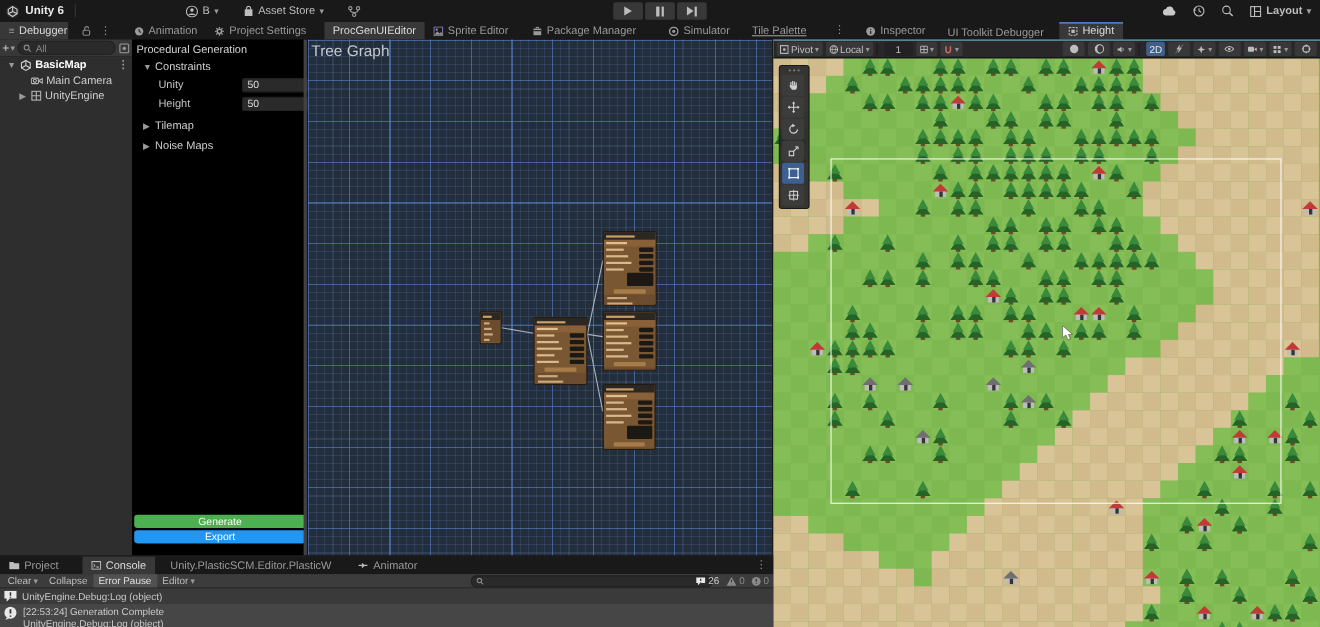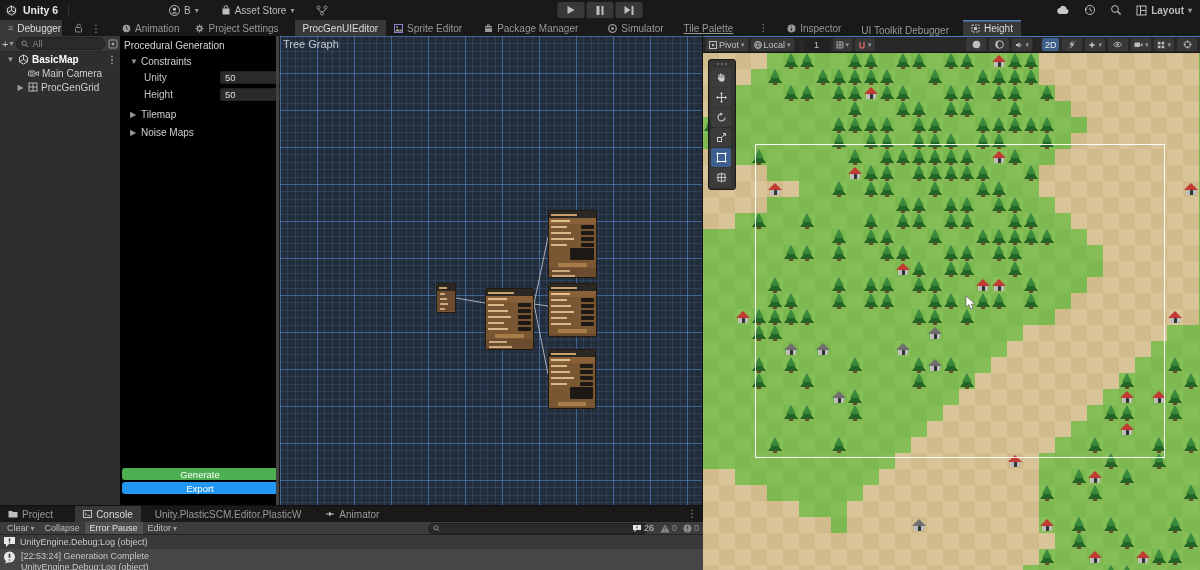--- a/index.html
+++ b/index.html
@@ -64,21 +64,21 @@
 
   
   .graph{position:absolute;left:280px;top:36px;width:423px;height:469px;overflow:hidden;
     background:
       repeating-linear-gradient(to right, rgba(84,130,205,.55) 0 1px, transparent 1px 37px),
       repeating-linear-gradient(to bottom, rgba(84,130,205,.55) 0 1px, transparent 1px 37px),
       repeating-linear-gradient(to right, rgba(90,120,170,.22) 0 1px, transparent 1px 7.4px),
       repeating-linear-gradient(to bottom, rgba(90,120,170,.22) 0 1px, transparent 1px 7.4px),
       #232e3c;
     border-right:1px solid #141414;box-sizing:border-box;}
-  .graph-title{position:absolute;left:3px;top:2px;color:#c2c8cf;font-size:11px;}
+  .graph-title{position:absolute;left:3px;top:2px;color:#c2c8cf;font-size:14px;}
   #graph-edges{position:absolute;left:0;top:0;}
   .gnode{position:absolute;background:#7a5733;border:1px solid #241a10;border-radius:2px;
          overflow:hidden;box-sizing:border-box;}
   .gn-title{height:7px;background:#2b2722;display:flex;align-items:center;padding:0 2px;}
   .gn-title i{display:block;height:2px;background:#c9a06a;}
   .gn-hdr{height:6px;background:#8a6038;display:flex;align-items:center;padding:0 2px;}
   .gn-hdr i{display:block;height:2px;background:#e0c090;}
   .gn-row{height:6px;display:flex;align-items:center;justify-content:space-between;padding:0 2px;}
   .gn-row i{display:block;height:2px;background:#d9b98c;}
   .gn-row b{display:block;height:4px;background:#1c1914;border-radius:1px;}
@@ -359,21 +359,21 @@
       <span>Main Camera</span>
     </div>
     <div class="hrow" style="padding-left:16px;">
       <span class="arrow">▶</span>
       <span class="ico">
         <svg width="10" height="10" viewBox="0 0 10 10">
             <rect x="1" y="1" width="8" height="8" fill="none" stroke="#b5b5b5"></rect>
             <path d="M5 1 V9 M1 5 H9" stroke="#b5b5b5"></path>
           </svg>
       </span>
-      <span>ProcGenGrid</span>
+      <span>UnityEngine</span>
     </div>
   </div>
 
   <div class="procgen">
     <div class="pg-title">Procedural Generation</div>
     <div class="fold">
       <span class="arrow">▼</span>
       <span>Constraints</span>
     </div>
     <div class="pg-row">

